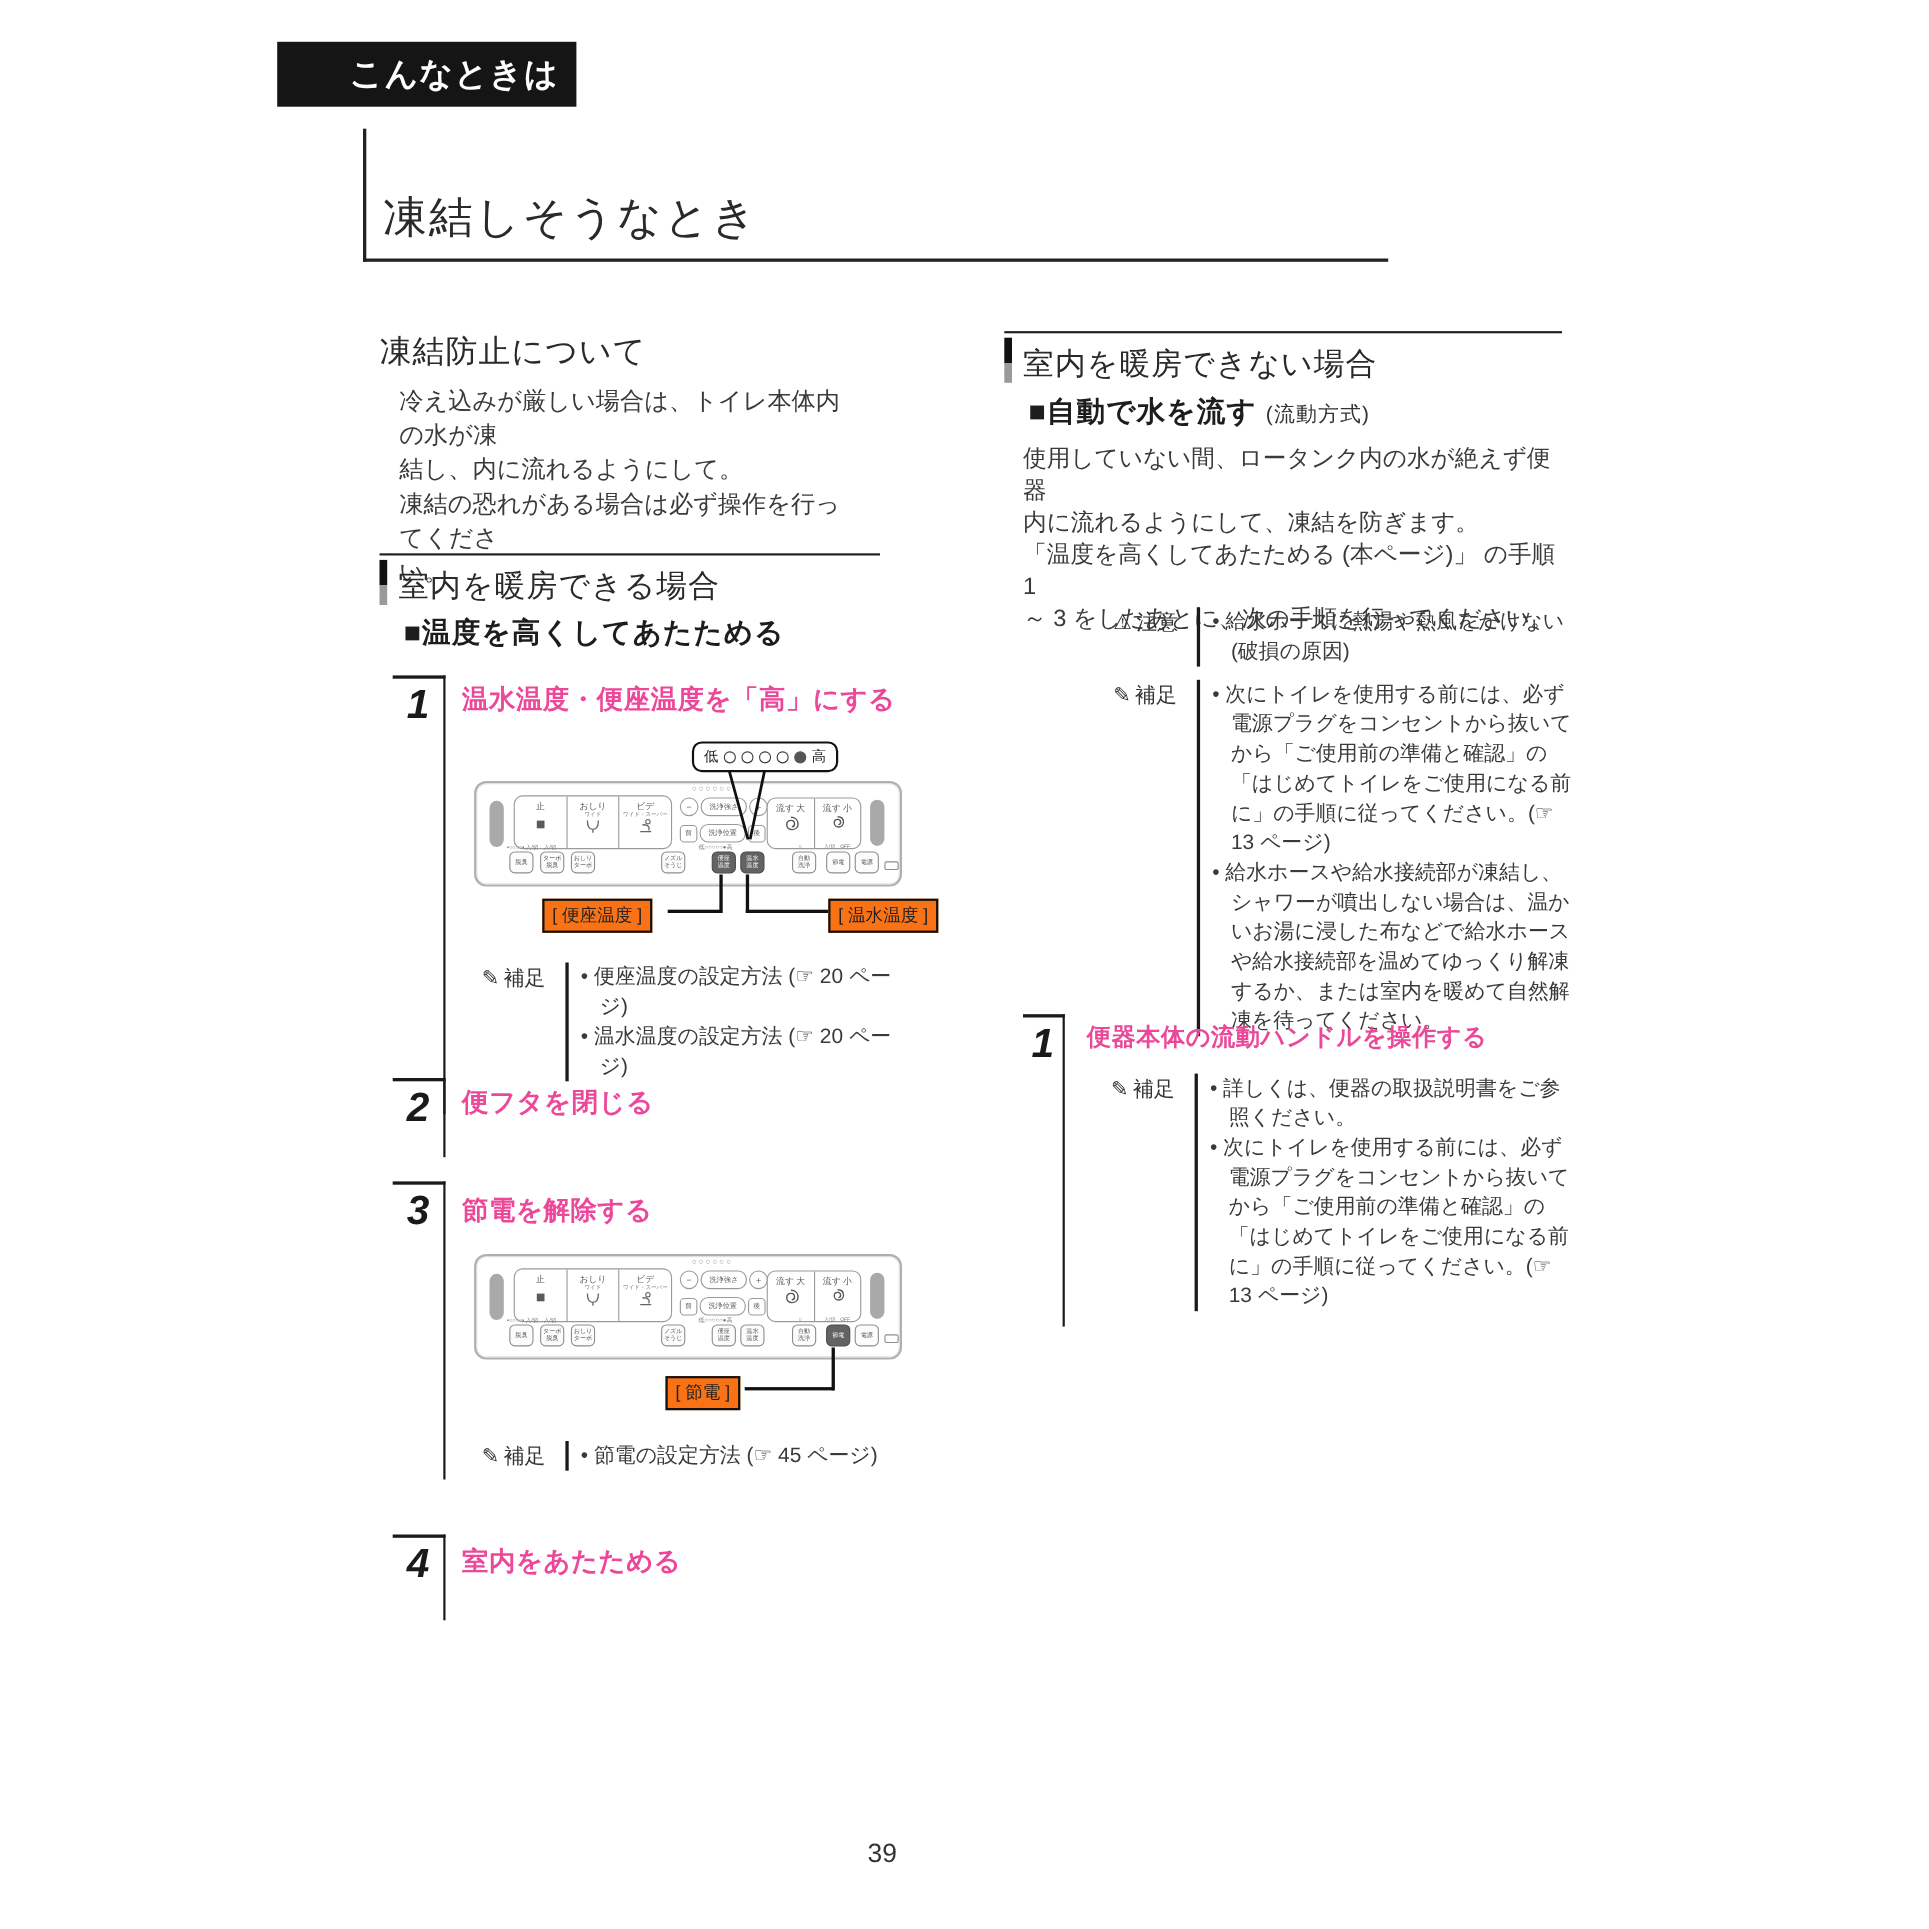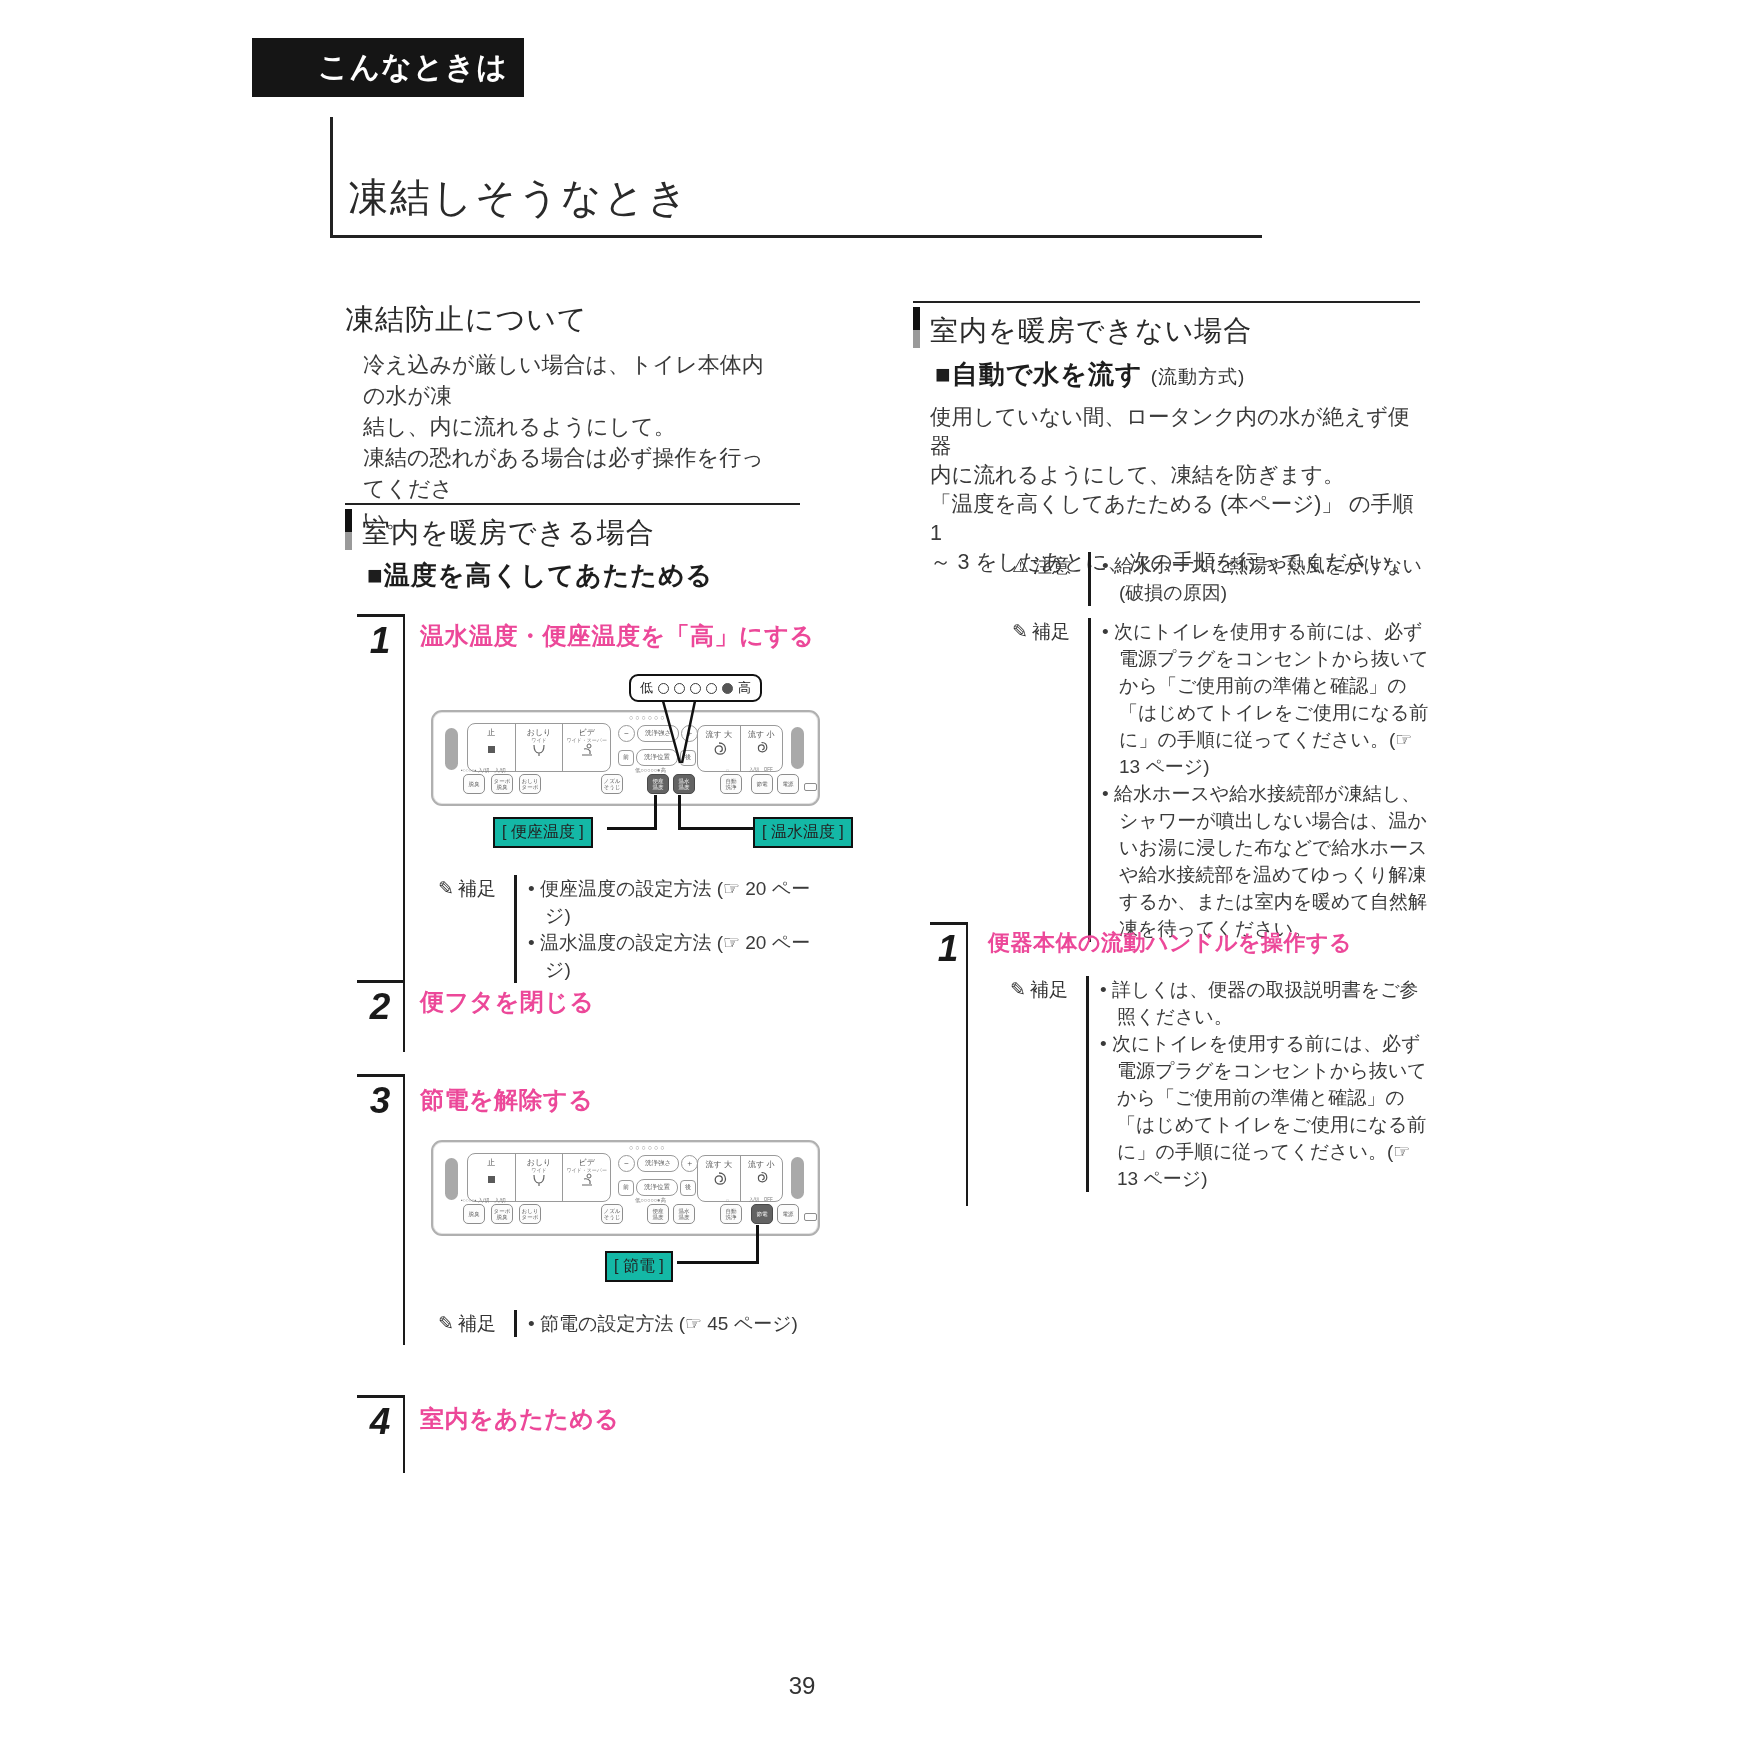--- a/index.html
+++ b/index.html
@@ -89,21 +89,21 @@
 
   
   .bubble{position:absolute;left:198px;top:-36px;height:28px;border:2px solid #111;border-radius:9px;
           background:#fff;display:flex;align-items:center;gap:5px;padding:0 9px;font-size:13px;
           color:#222;z-index:3;box-sizing:border-box;}
   .bubble .c{width:11px;height:11px;border:1.5px solid #3a3a3a;border-radius:50%;box-sizing:border-box;}
   .bubble .c.f{background:#555;border-color:#555;}
   .pointer{position:absolute;left:226px;top:-9px;z-index:2;}
 
   
-  .lbl-box{position:absolute;border:2.5px solid #111;background:#14b8a6;font-size:16px;color:#222;
+  .lbl-box{position:absolute;border:2.5px solid #111;background:#f97316;font-size:16px;color:#222;
            padding:3px 7px;white-space:nowrap;z-index:3;}
   .cline{position:absolute;background:#111;z-index:2;}
 
   .page-num{position:absolute;left:0;right:0;top:1672px;text-align:center;font-size:24px;color:#333;}
 </style>
 </head>
 <body>
 
 <div class="page">
 

